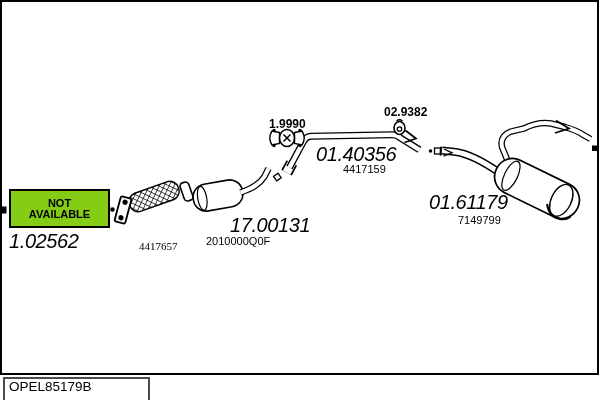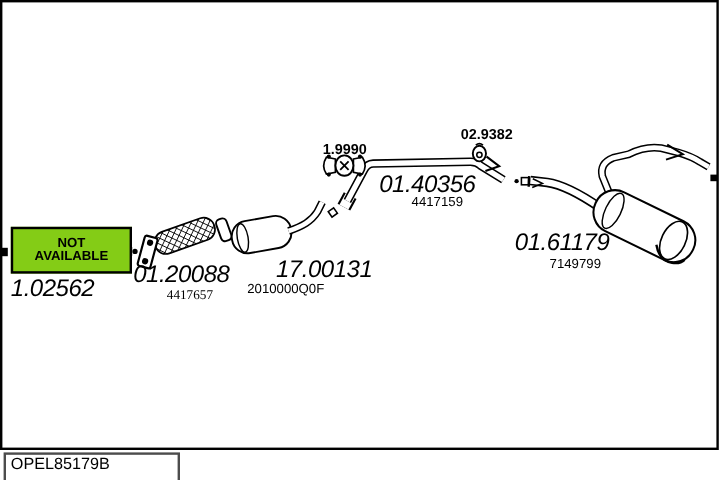--- a/index.html
+++ b/index.html
@@ -146,21 +146,20 @@
       <path d="M547 204 Q549 217 560 219 Q567 220 570.5 216.5" stroke-width="2"></path>
     </g>
   </svg>
 
   <div class="na-box">
     <div>NOT</div>
     <div>AVAILABLE</div>
   </div>
 
   <div class="big p-0199930">1.02562</div>
-  <div class="big p-0120088">01.20088</div>
   <div class="ref r-4417657">4417657</div>
   <div class="big p-1700131">17.00131</div>
   <div class="ref r-2010000">2010000Q0F</div>
   <div class="big p-0140356">01.40356</div>
   <div class="ref r-4417159">4417159</div>
   <div class="big p-0161179">01.61179</div>
   <div class="ref r-4417158">7149799</div>
   <div class="mini m-028239">1.9990</div>
   <div class="mini m-029382">02.9382</div>
 

